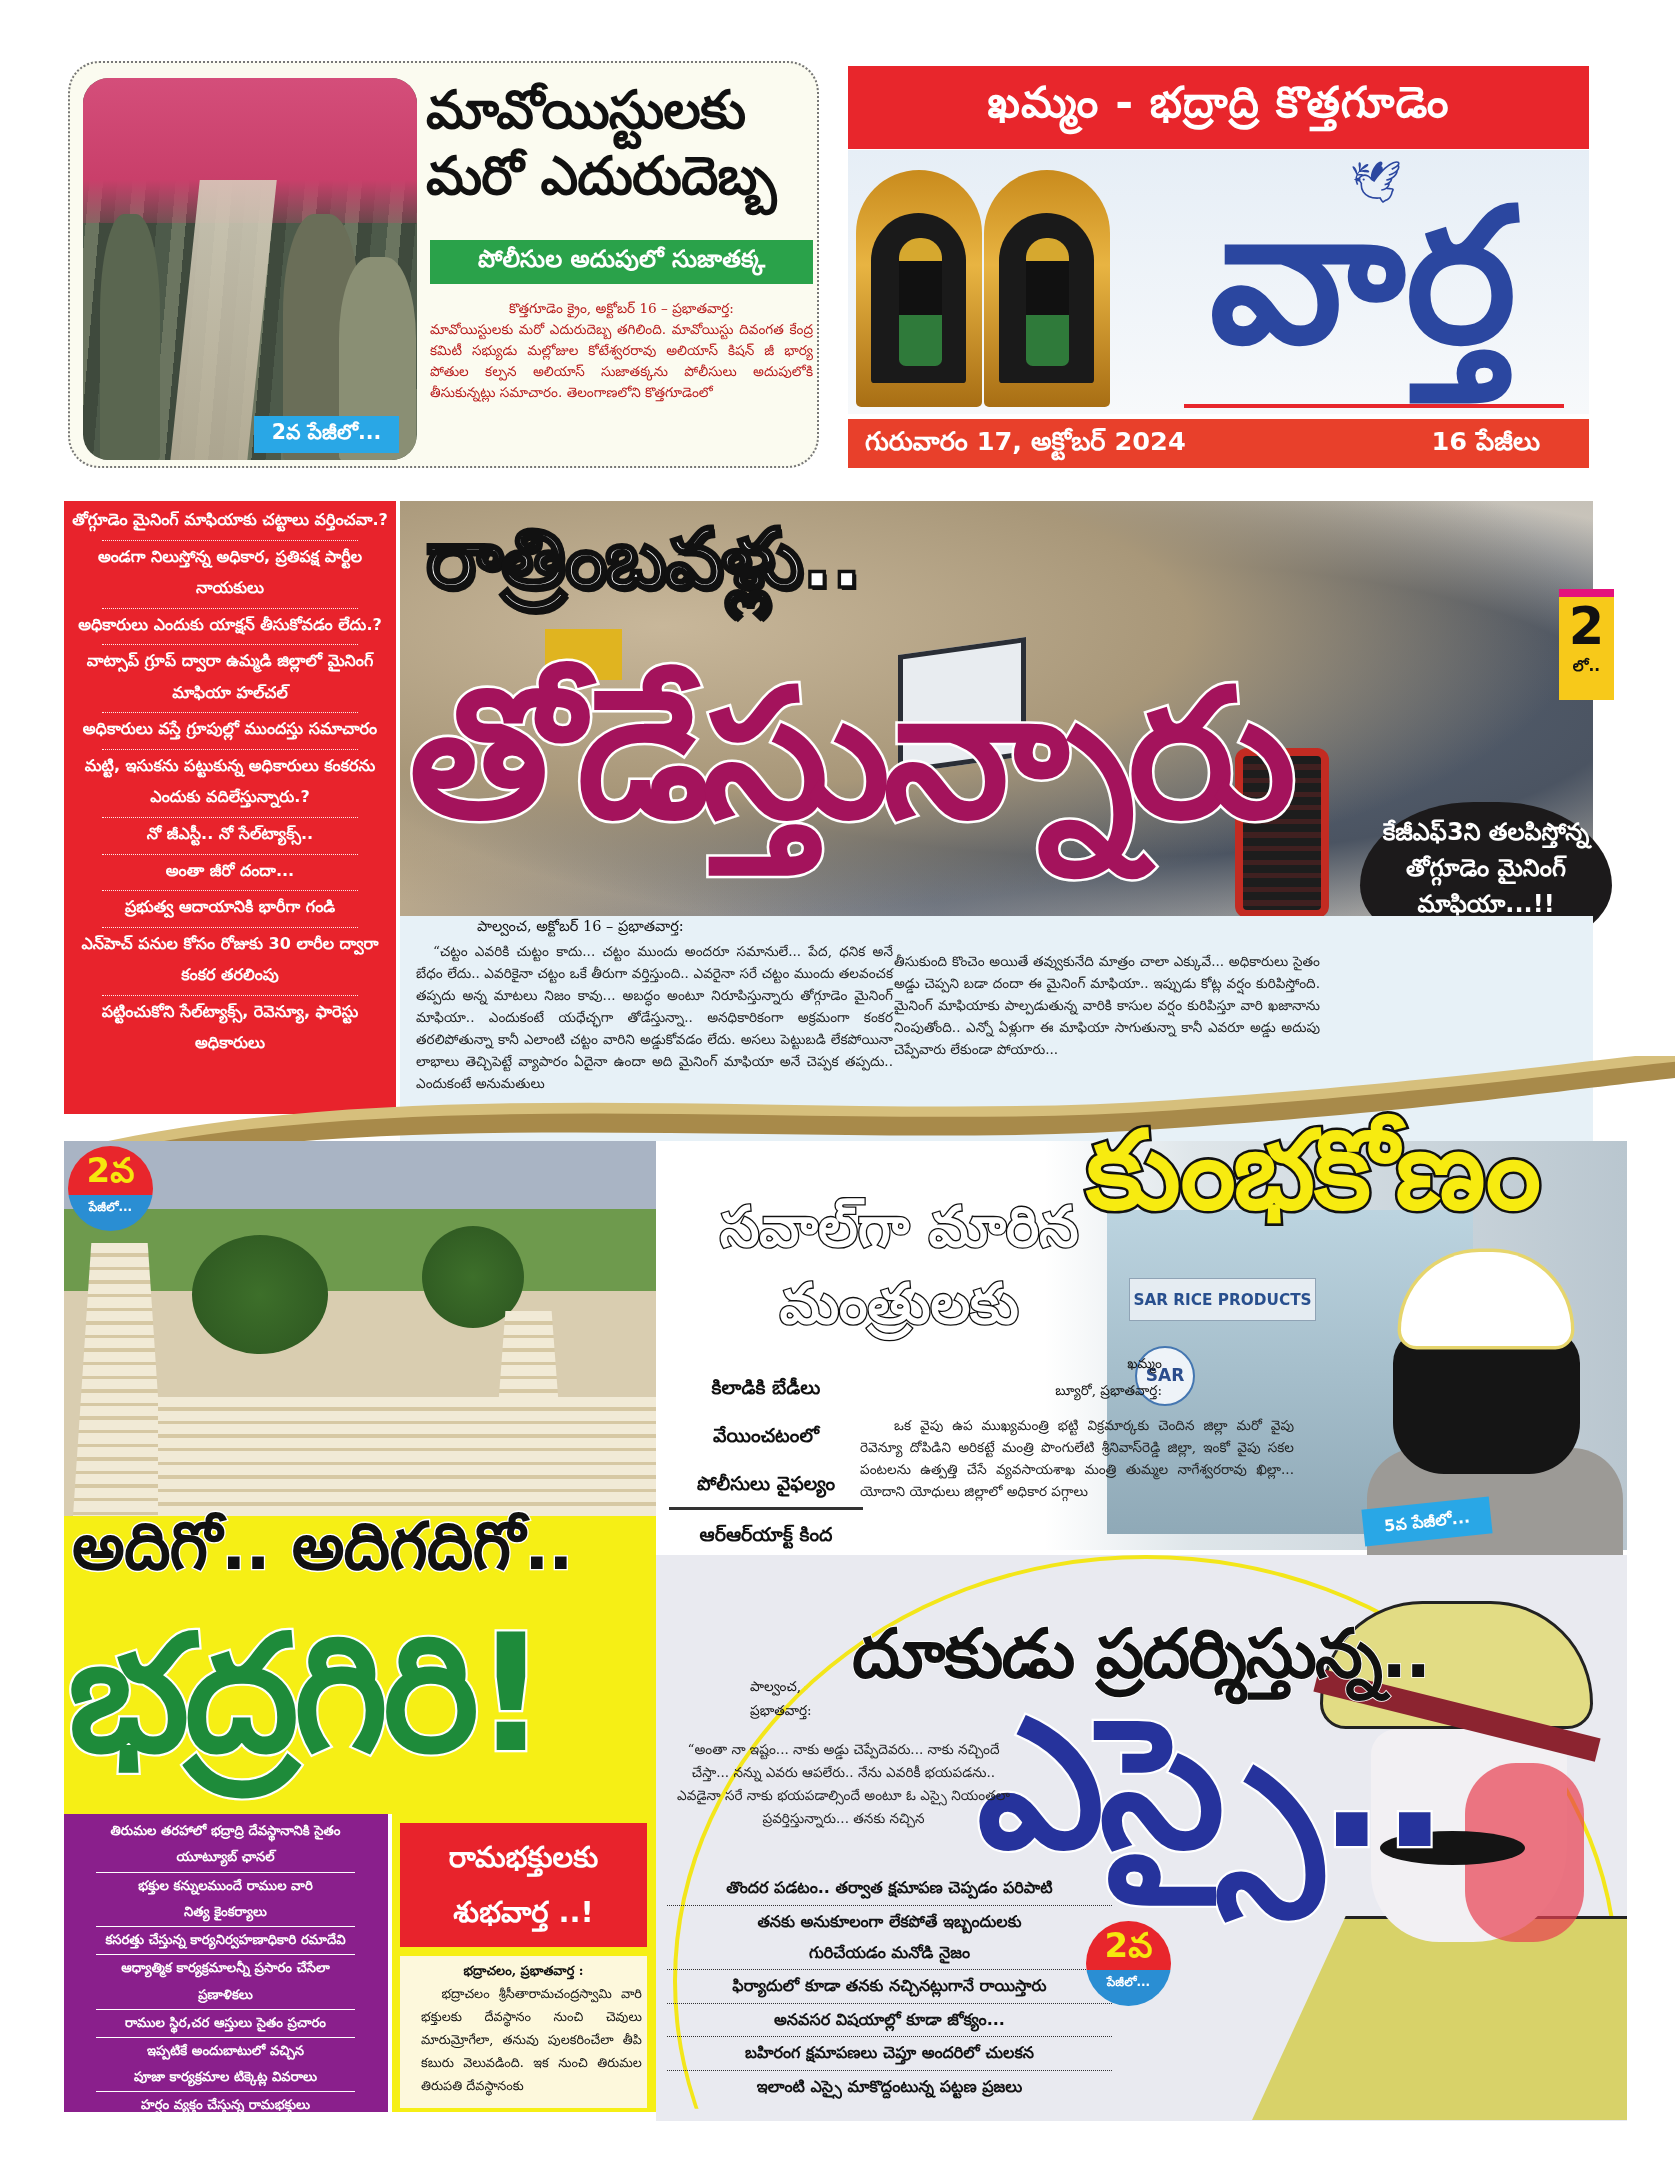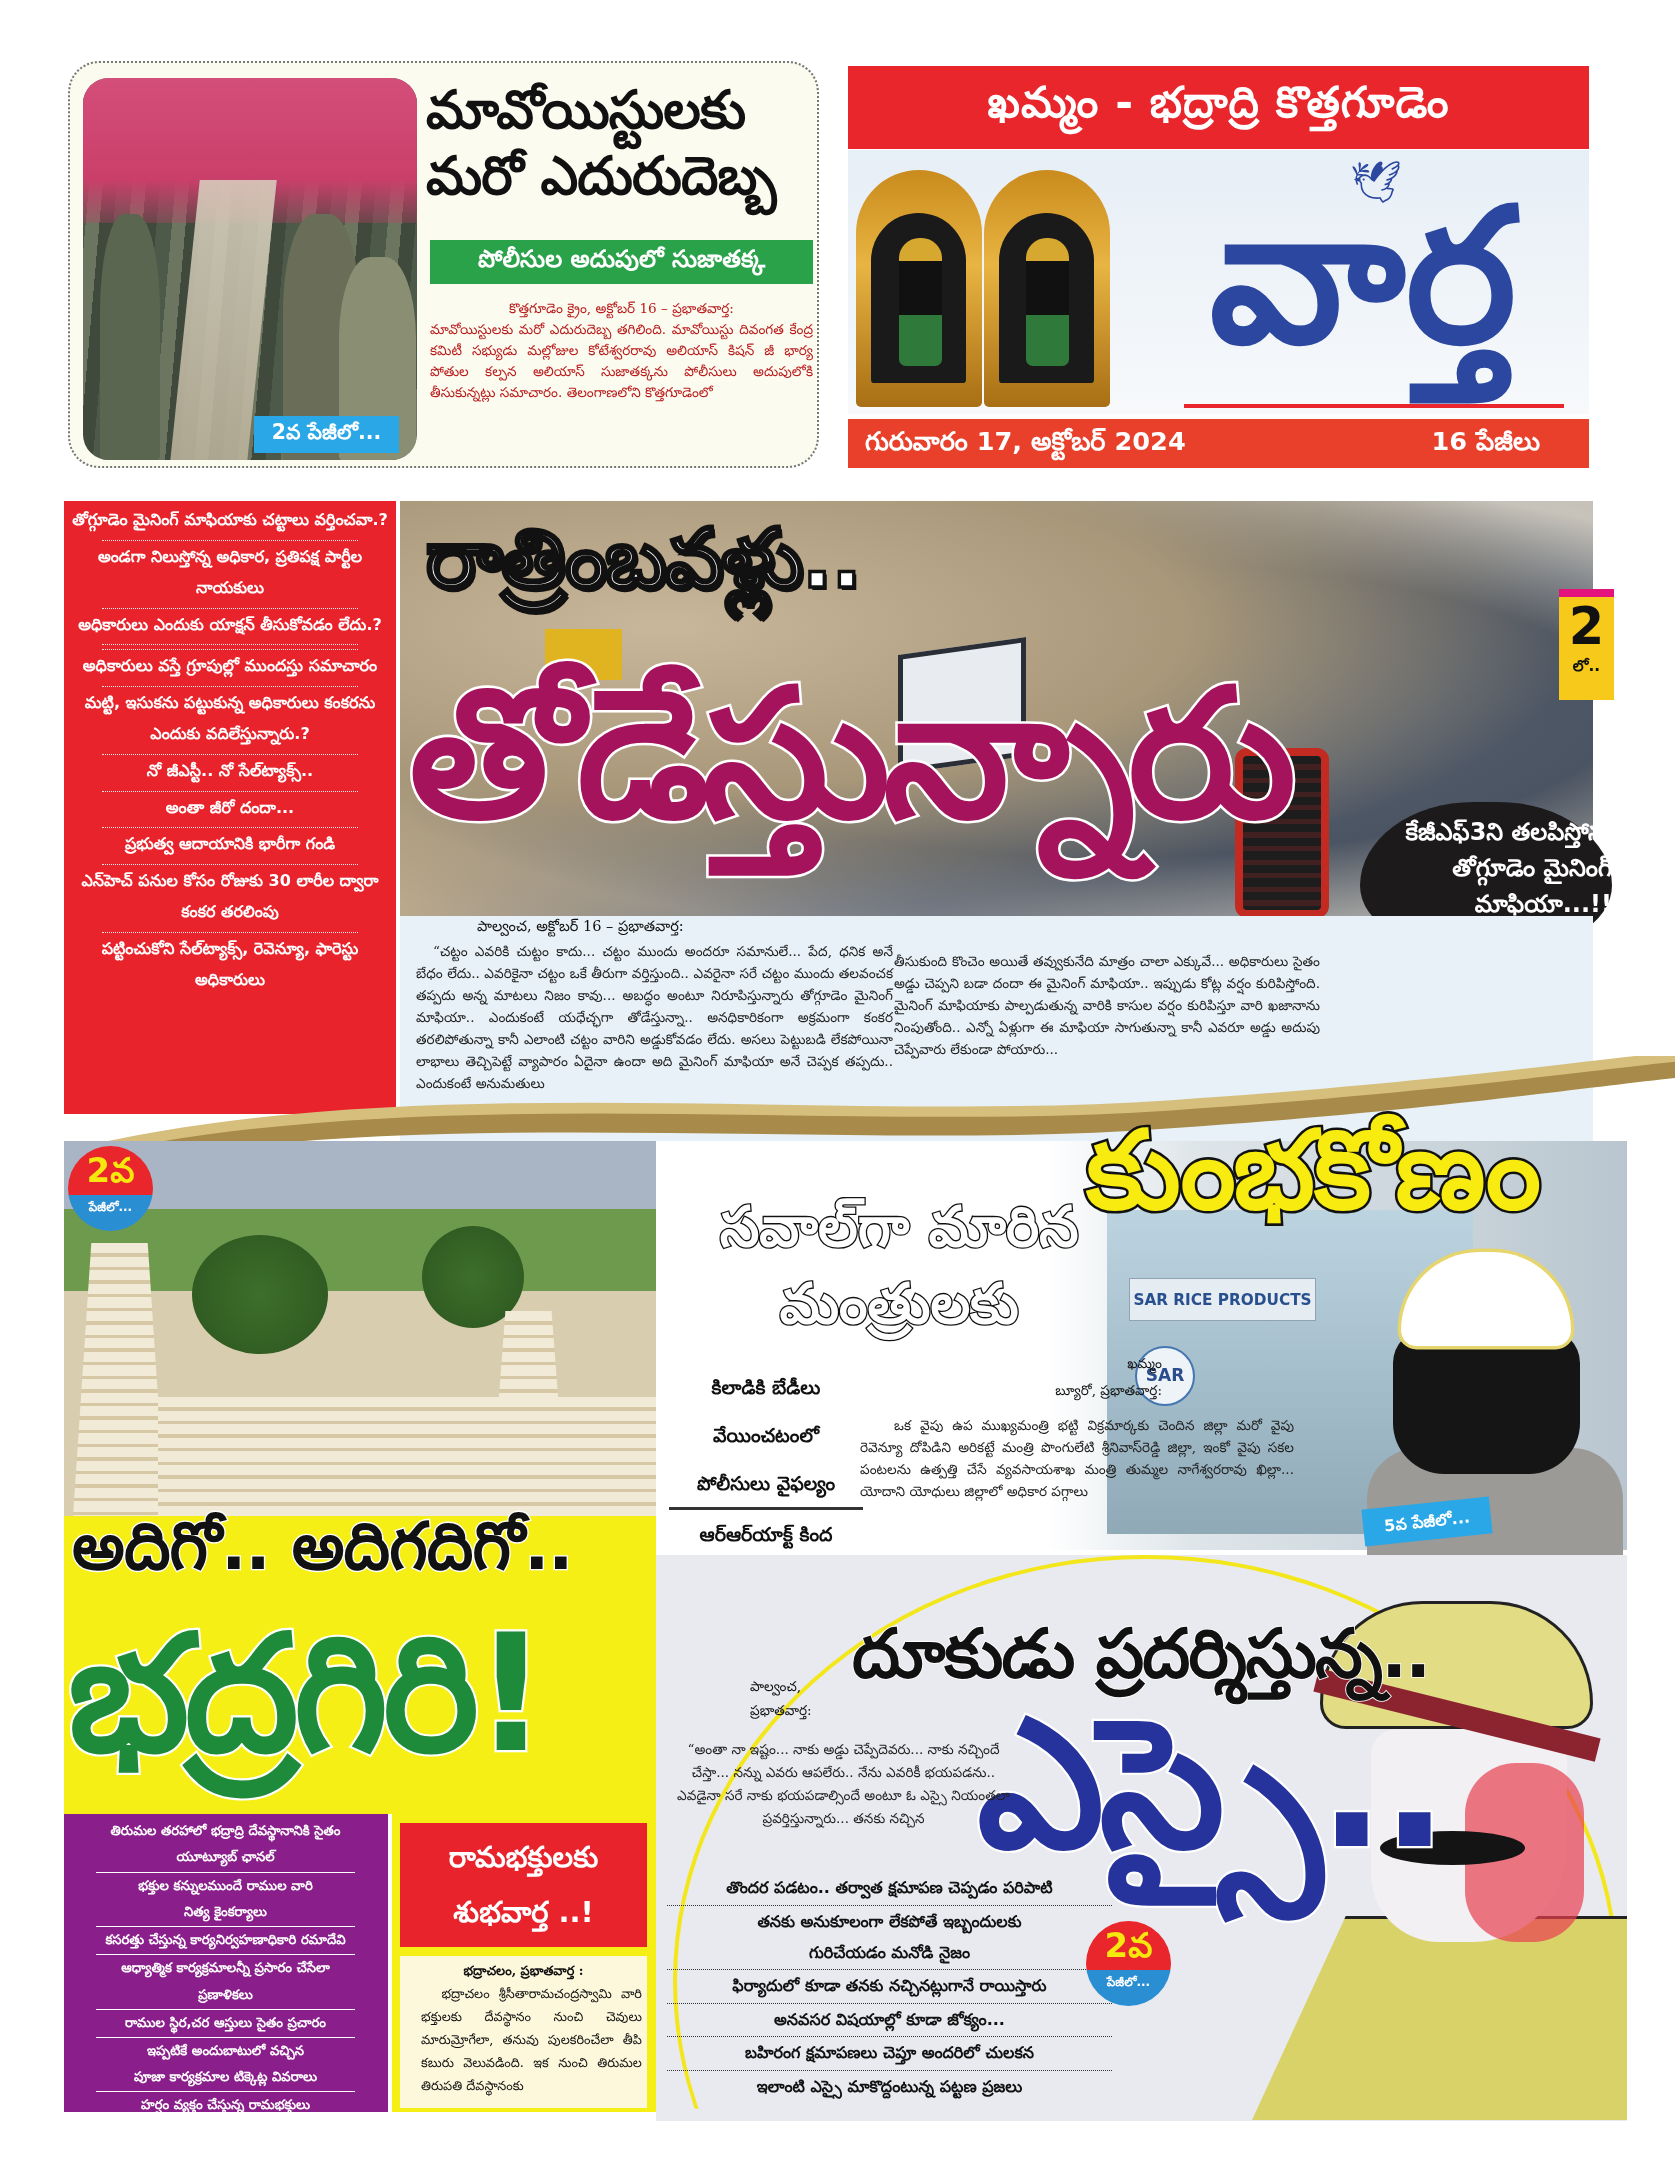--- a/index.html
+++ b/index.html
@@ -78,21 +78,21 @@
   .lead-photo .yellow { position: absolute; left: 145px; top: 128px; width: 77px; height: 51px; background: #e0b420; }
   .lead-kicker { left: 426px; top: 511px; font-size: 82px; font-weight: bold; color: #fff;
     -webkit-text-stroke: 3.4px #111; text-shadow: 2.6px 2.6px 0 #111; letter-spacing: -1.7px; font-family: "DejaVu Sans", sans-serif; }
   .lead-headline { left: 409px; top: 656px; font-size: 179px; font-weight: bold; color: #a4135c; line-height: 196px;
     -webkit-text-stroke: 5.1px #fff; paint-order: stroke fill; letter-spacing: -6.8px; font-family: "DejaVu Sans", sans-serif; }
   .lead-text-bg { left: 400px; top: 916px; width: 1193px; height: 239px; background: #e7f1f7; }
   .lead-dateline { left: 477px; top: 918px; font-size: 14.5px; font-family: "DejaVu Serif", serif; }
   .lead-col1 { left: 416px; top: 937px; width: 477px; font-size: 13.6px; line-height: 22px; text-align: justify; font-family: "DejaVu Serif", serif; color: #222; text-indent: 17px; }
   .lead-col2 { left: 894px; top: 950px; width: 426px; font-size: 13.6px; line-height: 22px; text-align: justify; font-family: "DejaVu Serif", serif; color: #222; }
   .kgf-circle { left: 1360px; top: 802px; width: 252px; height: 152px; background: #1c1a1b; color: #fff; border-radius: 128px 128px 128px 128px / 94px 94px 77px 77px;
-    font-size: 24px; font-weight: bold; text-align: right; line-height: 36px; padding-top: 12px; }
+    font-size: 24px; font-weight: bold; text-align: center; line-height: 36px; padding-top: 12px; }
   .page2-badge { left: 1559px; top: 589px; width: 55px; height: 111px; background: #f7c91a; border-top: 8.5px solid #e4127d; text-align: center; }
   .page2-badge .n { font-size: 51px; font-weight: 900; line-height: 60px; color: #111; }
   .page2-badge .s { font-size: 15.3px; font-weight: bold; color: #111; }
 
   
   .swoosh { left: 64px; top: 1056px; width: 1618px; height: 119px; }
 
   
   .temple-photo { left: 64px; top: 1141px; width: 592px; height: 375px;
     background: linear-gradient(180deg, #a9b4c4 0 18%, #6e9a4d 18% 40%, #d9cdb0 40% 100%); overflow: hidden; }
@@ -203,20 +203,21 @@
 <div class="abs kgf-circle">కేజీఎఫ్3ని తలపిస్తోన్న తోగ్గూడెం మైనింగ్ మాఫియా...!!</div>
 
 <div class="abs red-panel"></div>
 <ul class="abs red-list">
   <li>తోగ్గూడెం మైనింగ్ మాఫియాకు చట్టాలు వర్తించవా.?</li>
     <li class="sep"></li>
   <li>అండగా నిలుస్తోన్న అధికార, ప్రతిపక్ష పార్టీల నాయకులు</li>
     <li class="sep"></li>
   <li>అధికారులు ఎందుకు యాక్షన్ తీసుకోవడం లేదు.?</li>
     <li class="sep"></li>
+  <li>వాట్సాప్ గ్రూప్ ద్వారా ఉమ్మడి జిల్లాలో మైనింగ్ మాఫియా హల్‌చల్</li>
     <li class="sep"></li>
   <li>అధికారులు వస్తే గ్రూపుల్లో ముందస్తు సమాచారం</li>
     <li class="sep"></li>
   <li>మట్టి, ఇసుకను పట్టుకున్న అధికారులు కంకరను ఎందుకు వదిలేస్తున్నారు.?</li>
     <li class="sep"></li>
   <li>నో జీఎస్టీ.. నో సేల్‌ట్యాక్స్..</li>
     <li class="sep"></li>
   <li>అంతా జీరో దందా...</li>
     <li class="sep"></li>
   <li>ప్రభుత్వ ఆదాయానికి భారీగా గండి</li>

